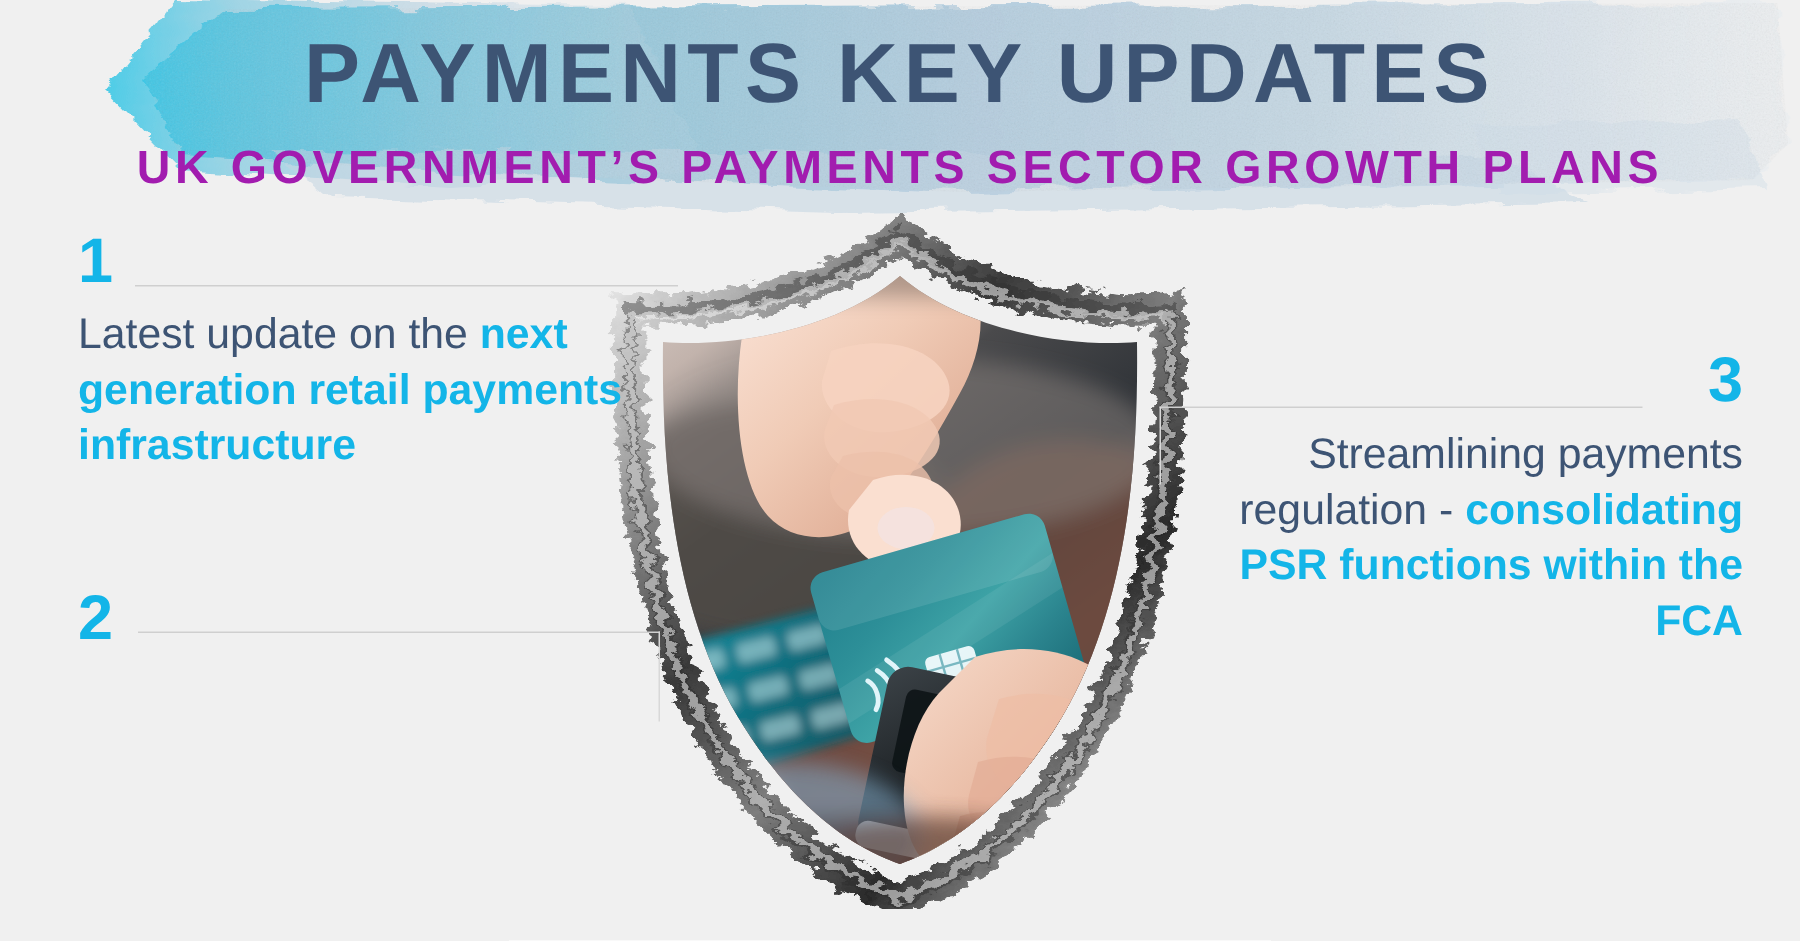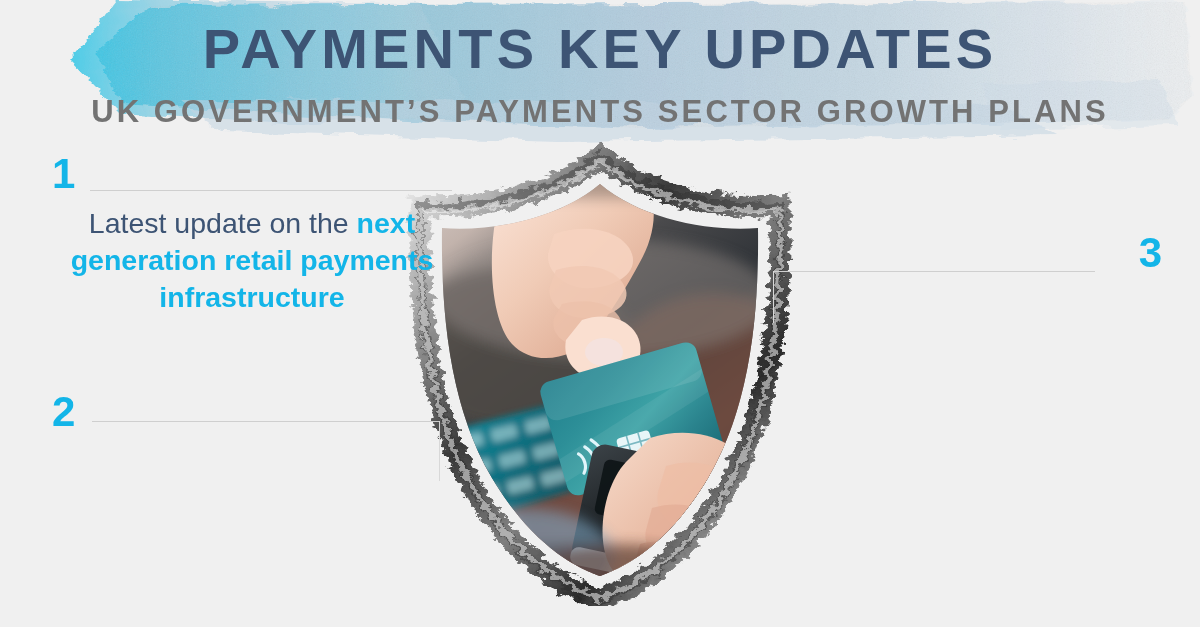--- a/index.html
+++ b/index.html
@@ -41,21 +41,21 @@
     color: #3d5474;
     line-height: 1;
     white-space: nowrap;
   }
   .sub-title {
     margin: 0;
     padding-top: 19px;
     font-size: 31px;
     font-weight: 700;
     letter-spacing: 3.1px;
-    color: #737373;
+    color: #a21caf;
     line-height: 1;
     white-space: nowrap;
   }
 
   
   .shield-wrap {
     position: absolute;
     left: 404px;
     top: 138px;
     width: 392px;
@@ -86,21 +86,21 @@
   
   #item-1 { left: 52px; top: 155px; width: 400px; }
   #item-1 .num-row { position: relative; height: 44px; }
   #item-1 .item-num { position: absolute; left: 0; top: 0; }
   #item-1 .rule {
     position: absolute;
     left: 38px; top: 35px;
     width: 362px; height: 1px;
     background: #cfcfcf;
   }
-  #item-1 .item-text { padding-top: 6px; text-align: center; }
+  #item-1 .item-text { padding-top: 6px; }
 
   
   #item-2 { left: 52px; top: 393px; width: 388px; }
   #item-2 .num-row { position: relative; height: 42px; }
   #item-2 .item-num { position: absolute; left: 0; top: 0; }
   #item-2 .rule {
     position: absolute;
     left: 40px; top: 28px;
     width: 348px; height: 1px;
     background: #cfcfcf;
@@ -403,15 +403,16 @@
       <span class="stem"></span>
     </div>
   </div>
 
   <div class="item" id="item-3">
     <div class="num-row">
       <span class="item-num">3</span>
       <span class="rule"></span>
       <span class="stem"></span>
     </div>
+    <div class="item-text"><span>Streamlining payments regulation - </span><span class="hl">consolidating PSR functions within the FCA</span></div>
   </div>
 
 </div>
 
 </body></html>

